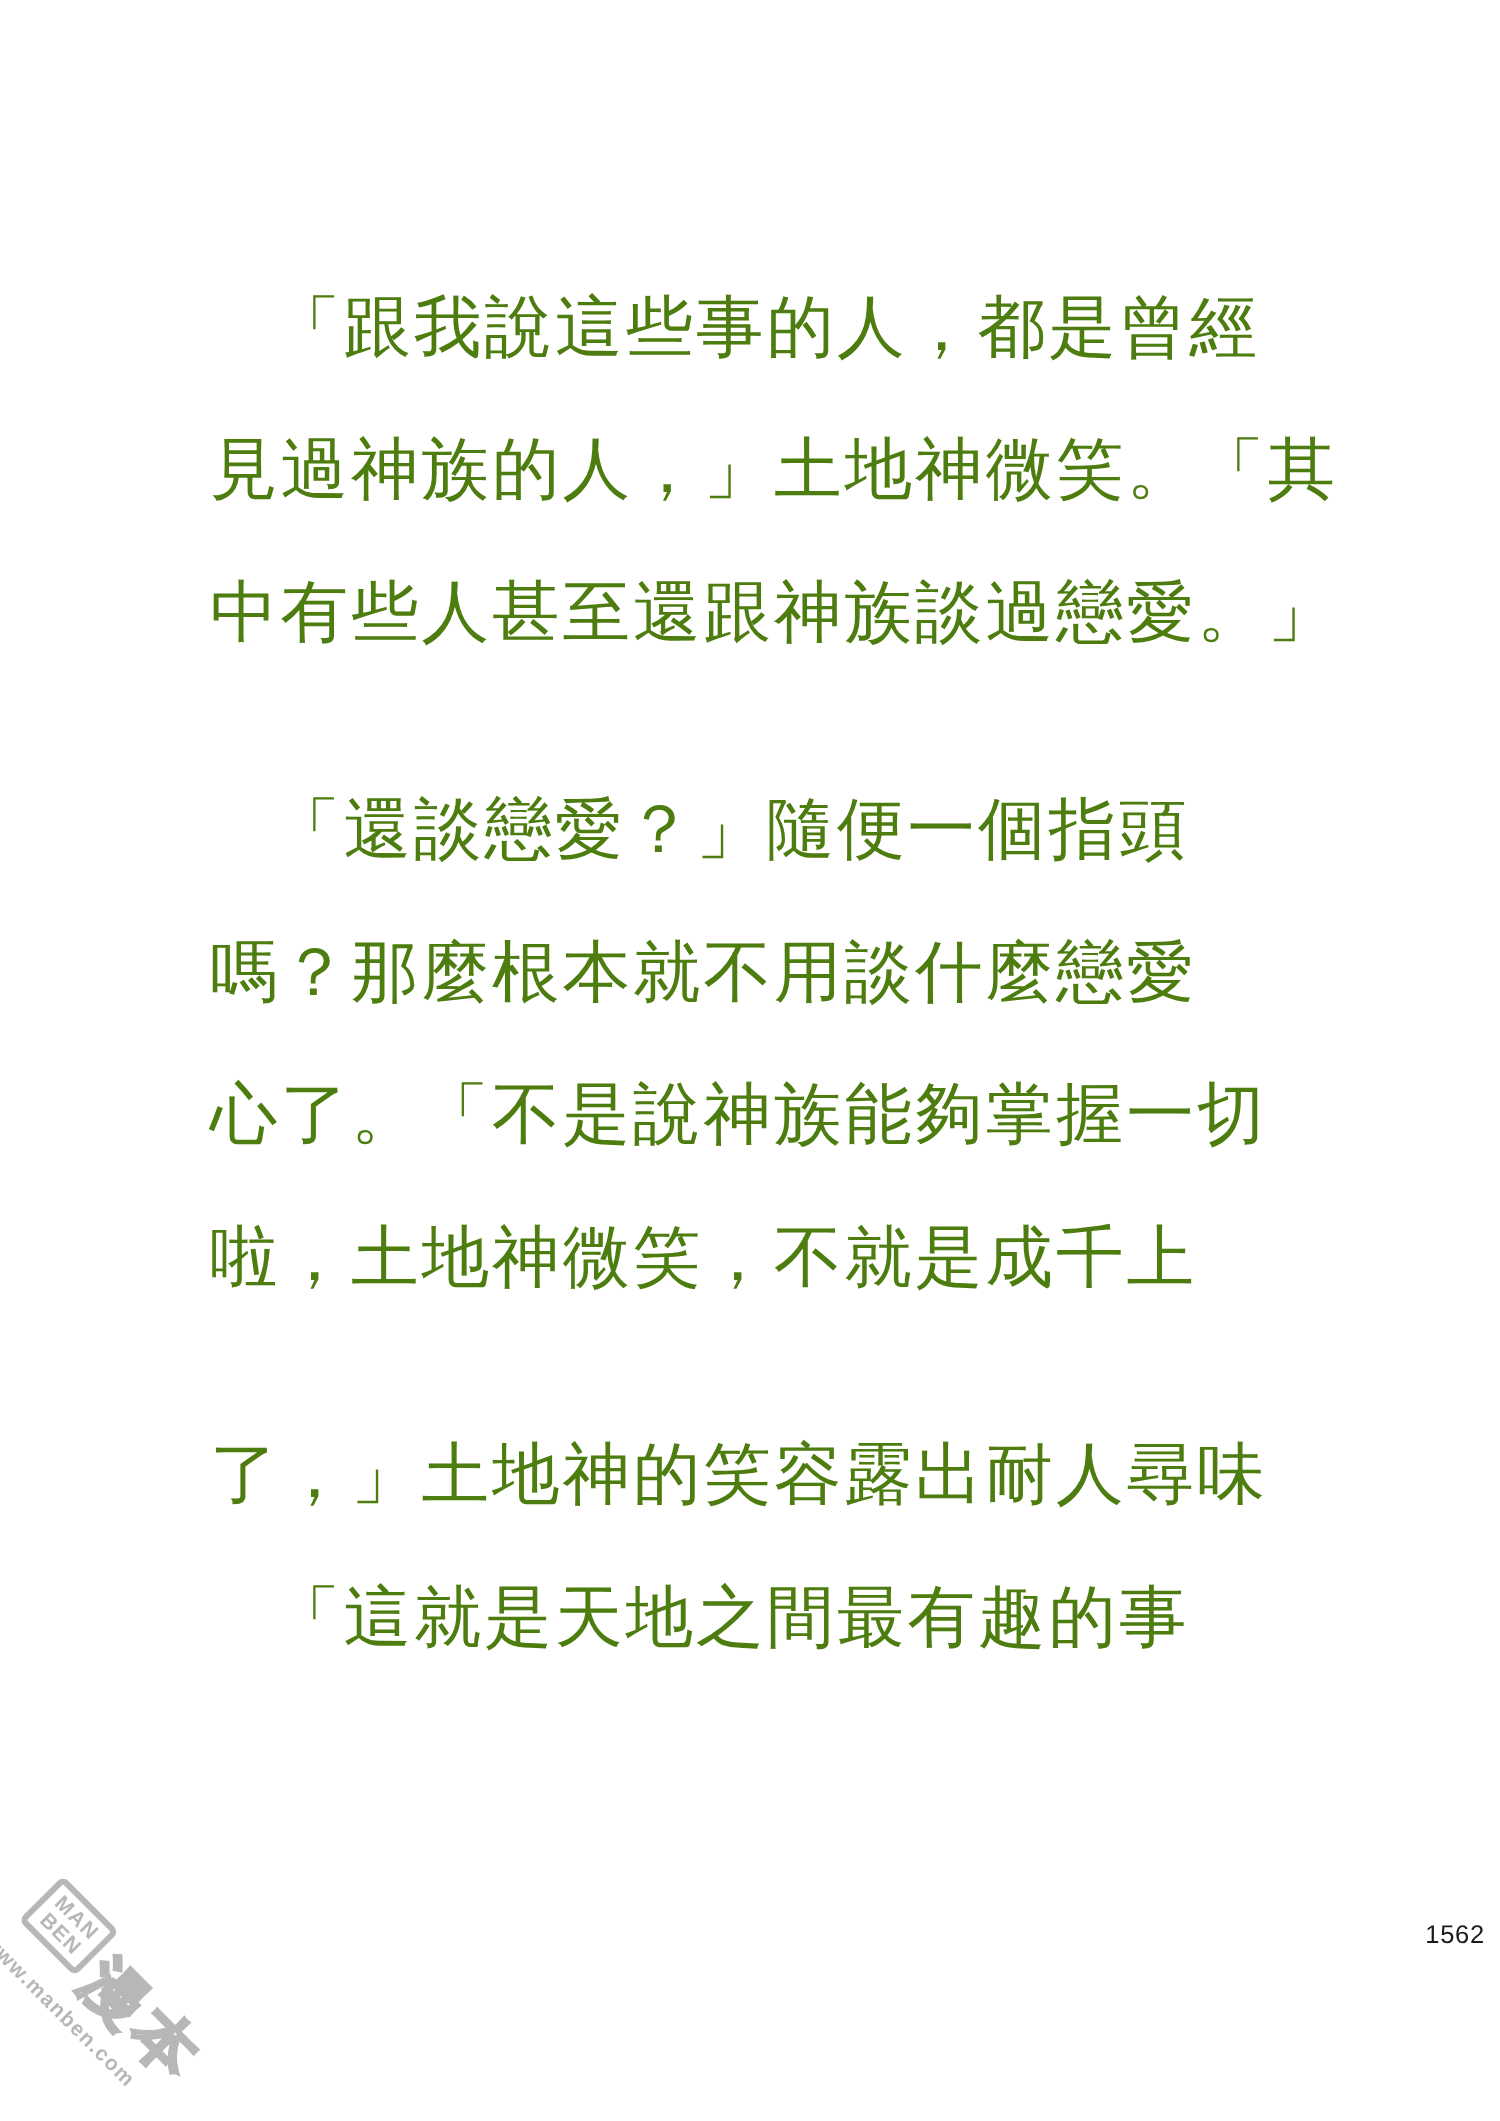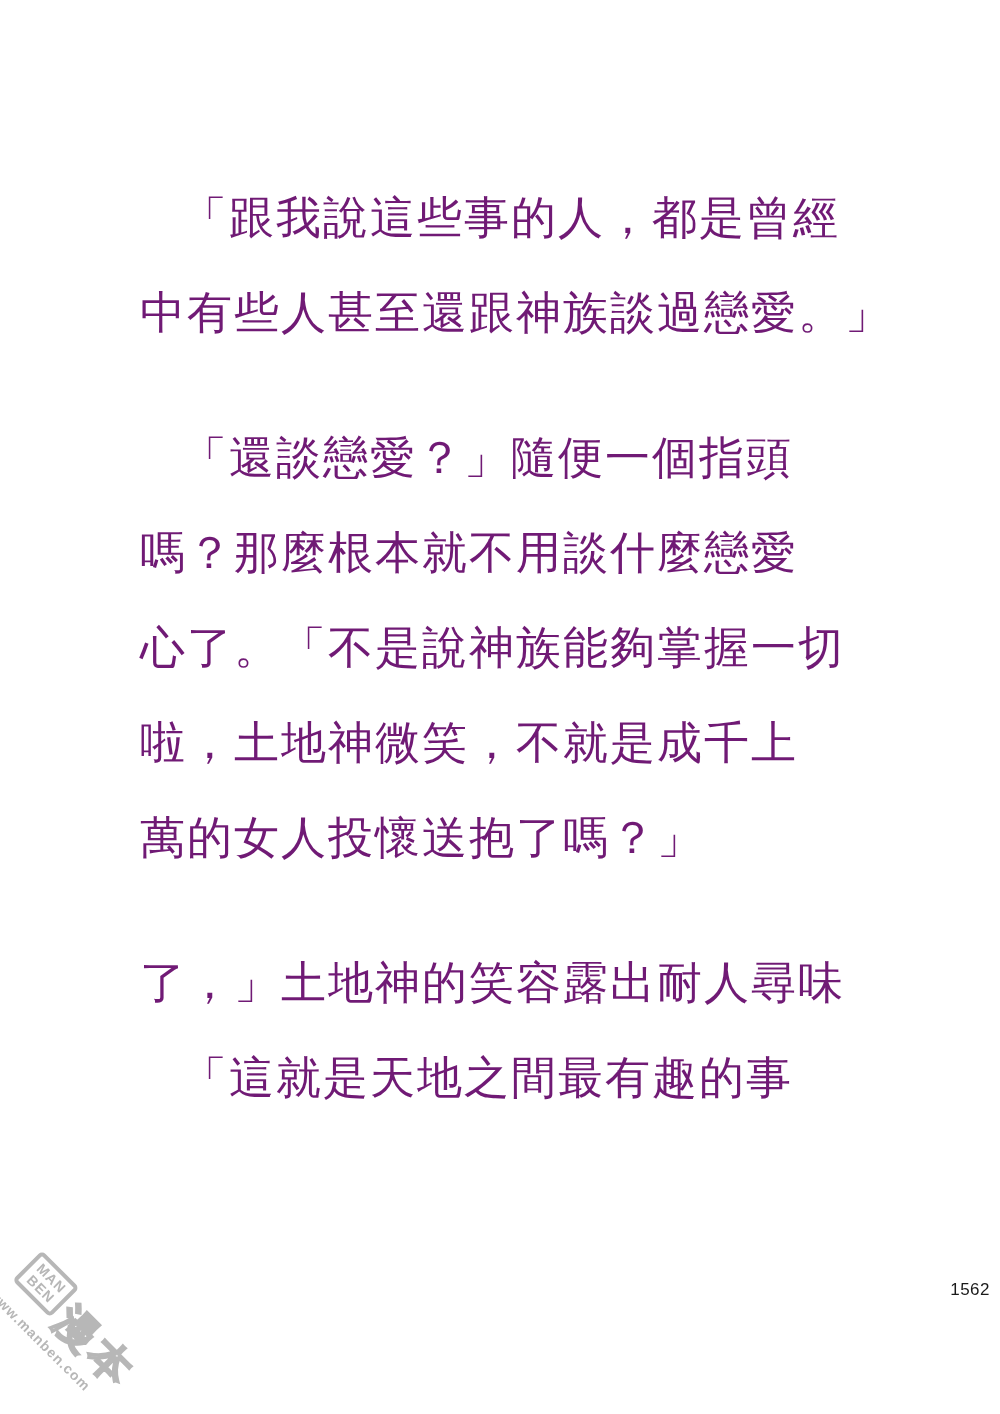--- a/index.html
+++ b/index.html
@@ -17,21 +17,21 @@
   .page {
     position: absolute;
     inset: 0;
   }
   
   .text-block {
     position: absolute;
     left: 140px;
     top: 170px;
     width: 752px;
-    color: #701a75;
+    color: #4d7c0f;
     font-size: 45px;
     letter-spacing: 2px;
   }
   .para {
     margin: 0 0 50px 0;
   }
   .line {
     height: 95px;
     line-height: 95px;
     white-space: nowrap;
@@ -100,29 +100,29 @@
 </style>
 </head>
 <body>
 
 <div class="page">
 
   <div class="text-block">
 
     <div class="para">
       <div class="line first">「跟我說這些事的人，都是曾經</div>
+      <div class="line">見過神族的人，」土地神微笑。「其</div>
       <div class="line">中有些人甚至還跟神族談過戀愛。」</div>
     </div>
 
     <div class="para">
       <div class="line first">「還談戀愛？」隨便一個指頭</div>
       <div class="line">嗎？那麼根本就不用談什麼戀愛</div>
       <div class="line">心了。「不是說神族能夠掌握一切</div>
       <div class="line">啦，土地神微笑，不就是成千上</div>
-      <div class="line">萬的女人投懷送抱了嗎？」</div>
     </div>
 
     <div class="para">
       <div class="line">了，」土地神的笑容露出耐人尋味</div>
       <div class="line first">「這就是天地之間最有趣的事</div>
     </div>
 
   </div>
 
   <div class="page-number">1562</div>

